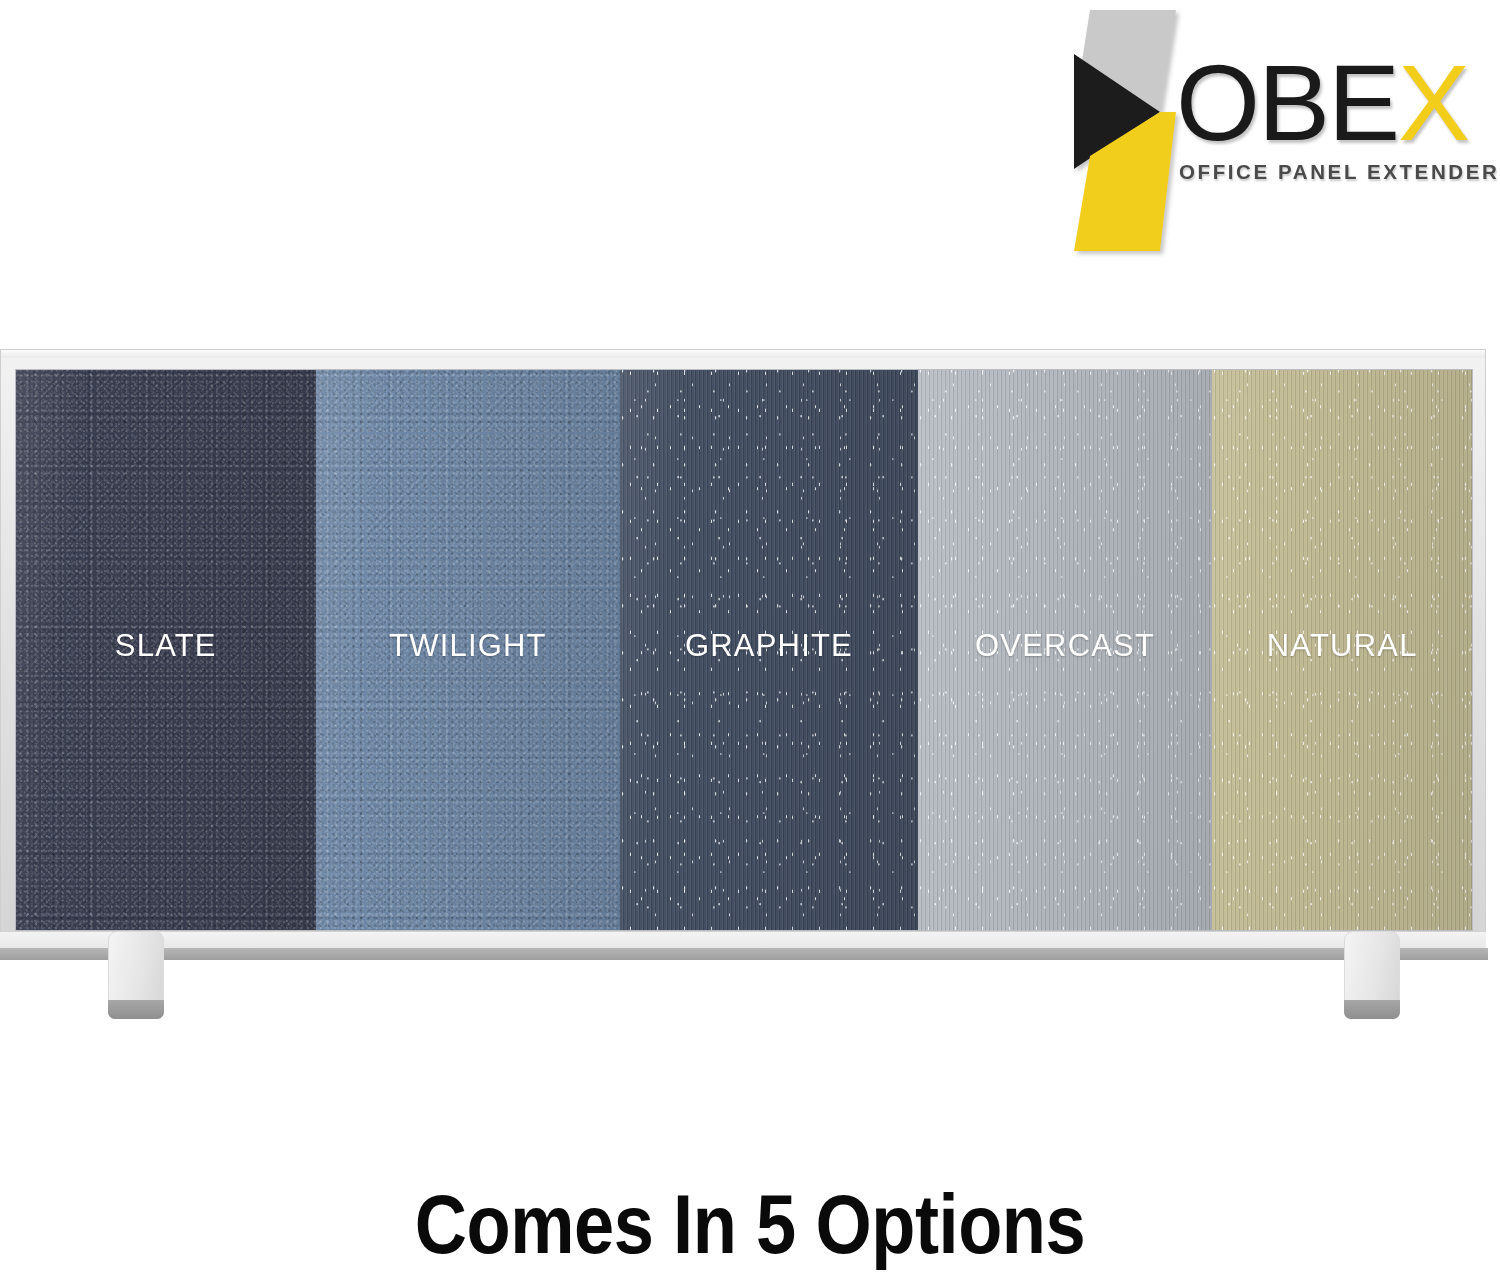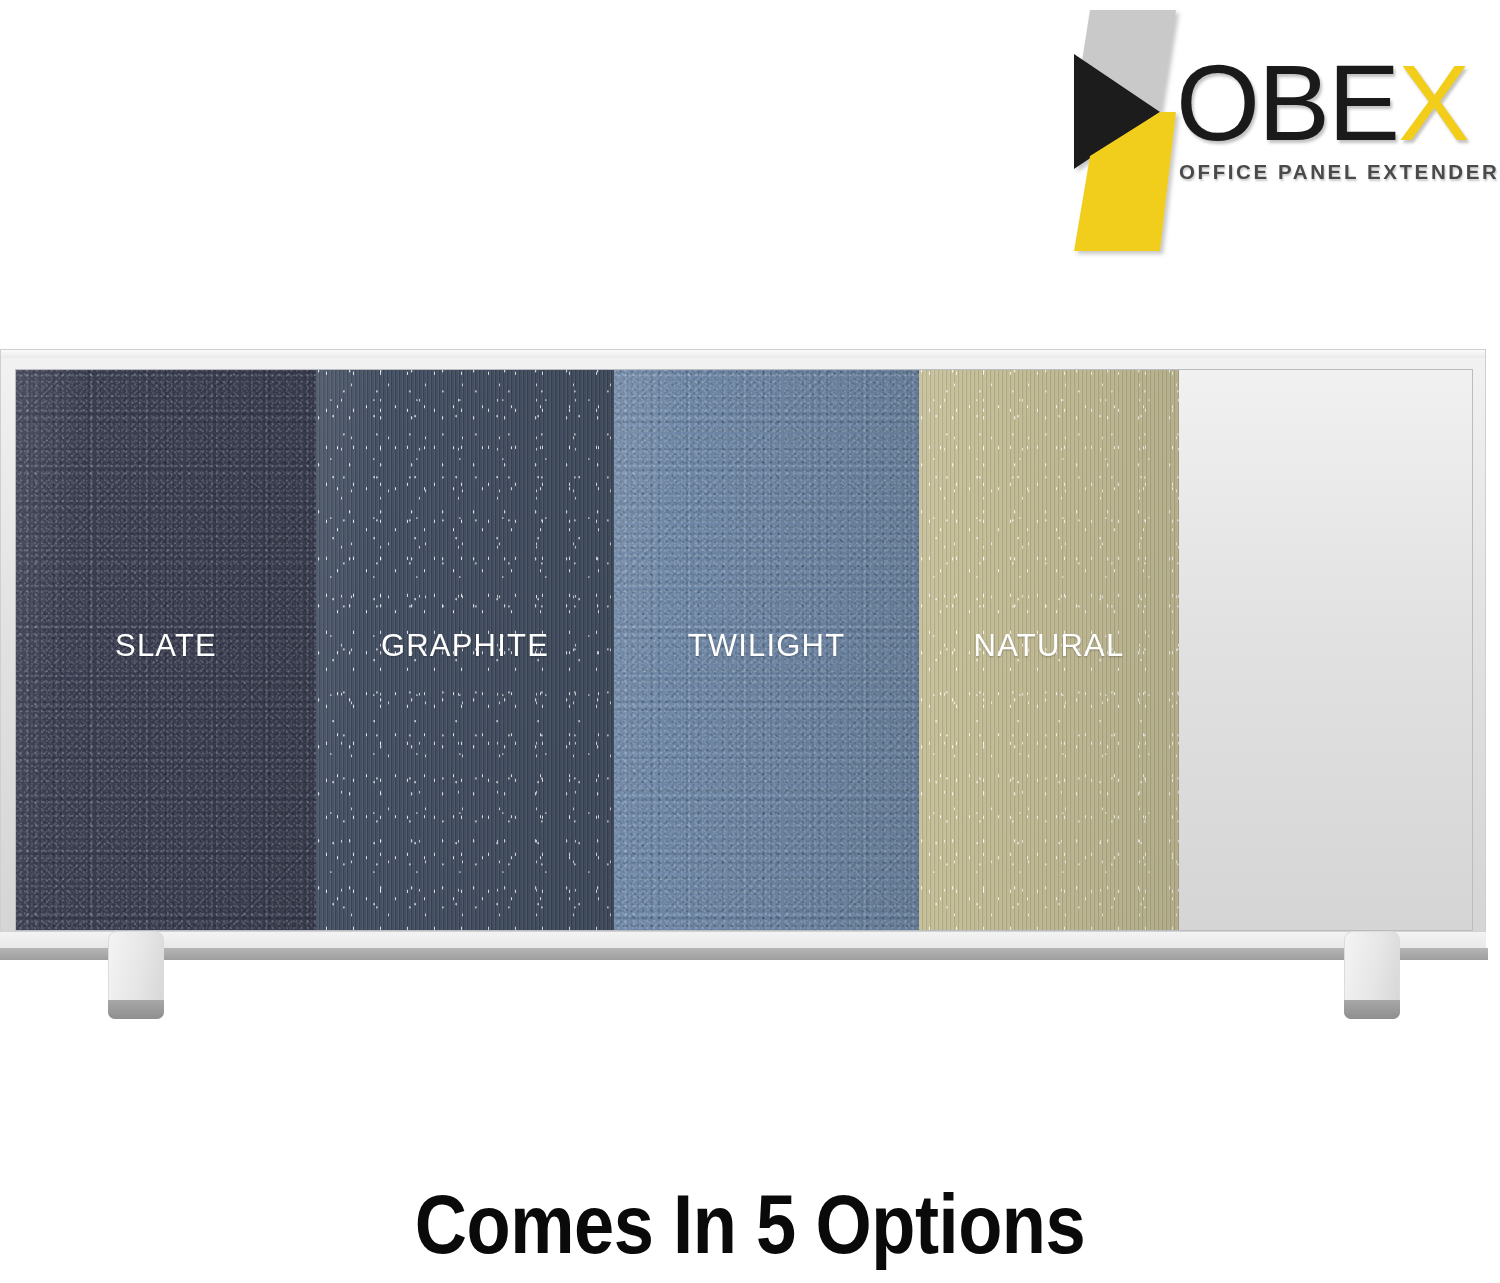--- a/index.html
+++ b/index.html
@@ -255,31 +255,37 @@
     <div class="frame-top-highlight"></div>
 
     <div class="swatch-window" id="swatch-window">
 
     <div class="swatch" style="width: 300px; background: rgb(59, 63, 82);">
           <div class="tex tex-speckle"></div>
           <div class="tex tex-speckle" style="background-size: 5px 5px, 6px 6px, 8px 8px, 7px 7px, 9px 9px, 11px 11px; opacity: 0.75;"></div>
           <div class="tex tex-shade"></div>
           <div class="swatch-label">SLATE</div>
         </div>
+        <div class="swatch" style="width: 305px; background: rgb(110, 135, 166);">
+          <div class="tex tex-speckle"></div>
+          <div class="tex tex-speckle" style="background-size: 5px 5px, 6px 6px, 8px 8px, 7px 7px, 9px 9px, 11px 11px; opacity: 0.75;"></div>
+          <div class="tex tex-shade"></div>
+          <div class="swatch-label">TWILIGHT</div>
+        </div>
         <div class="swatch" style="width: 298px; background: rgb(62, 74, 94);">
           <div class="tex tex-warp"></div>
           <div class="tex tex-fleck"></div>
           <div class="tex tex-shade"></div>
           <div class="swatch-label">GRAPHITE</div>
         </div>
-        <div class="swatch" style="width: 305px; background: rgb(110, 135, 166);">
-          <div class="tex tex-speckle"></div>
-          <div class="tex tex-speckle" style="background-size: 5px 5px, 6px 6px, 8px 8px, 7px 7px, 9px 9px, 11px 11px; opacity: 0.75;"></div>
-          <div class="tex tex-shade"></div>
-          <div class="swatch-label">TWILIGHT</div>
+        <div class="swatch" style="width: 295px; background: rgb(179, 185, 192);">
+          <div class="tex tex-warp"></div>
+          <div class="tex tex-fleck"></div>
+          <div class="tex tex-shade"></div>
+          <div class="swatch-label">OVERCAST</div>
         </div>
         <div class="swatch" style="width: 260px; background: rgb(194, 187, 147);">
           <div class="tex tex-warp"></div>
           <div class="tex tex-fleck"></div>
           <div class="tex tex-shade"></div>
           <div class="swatch-label">NATURAL</div>
         </div>
       </div>
   </div>
 

